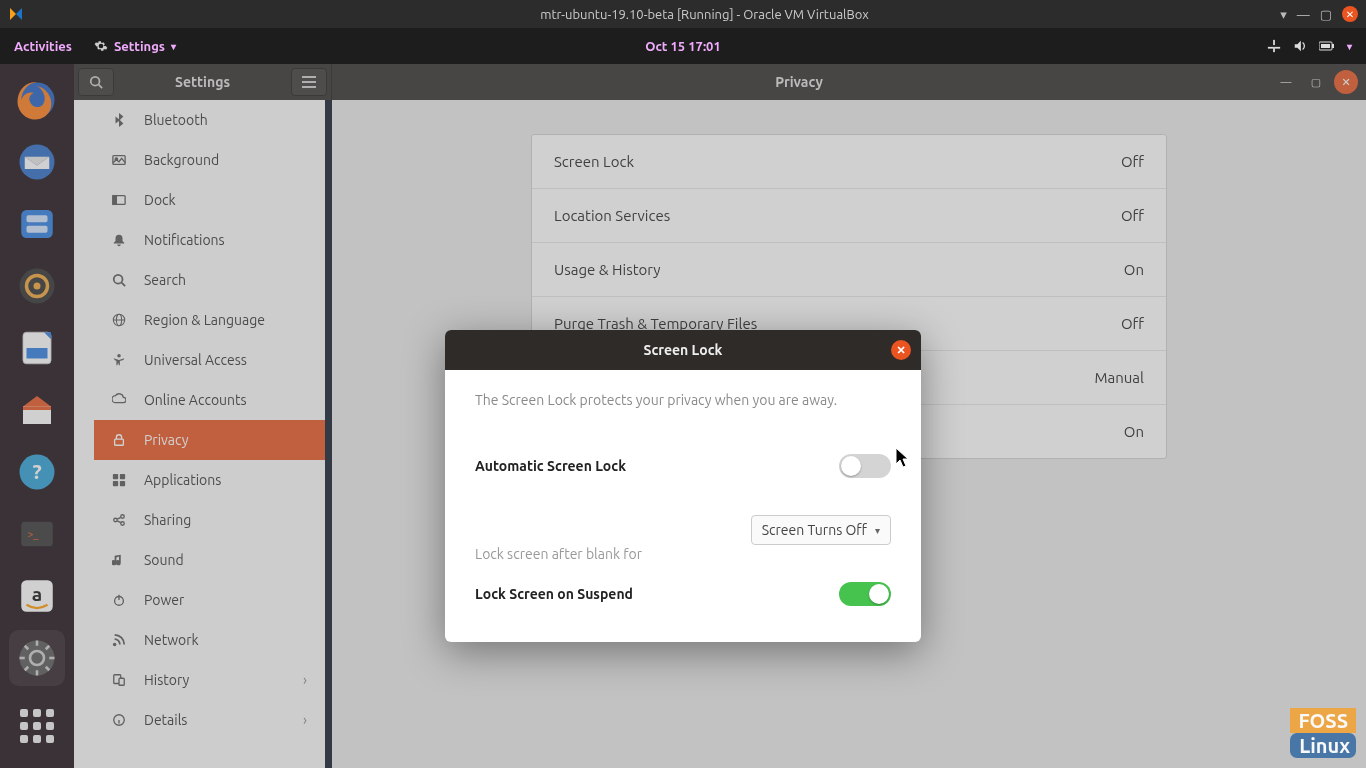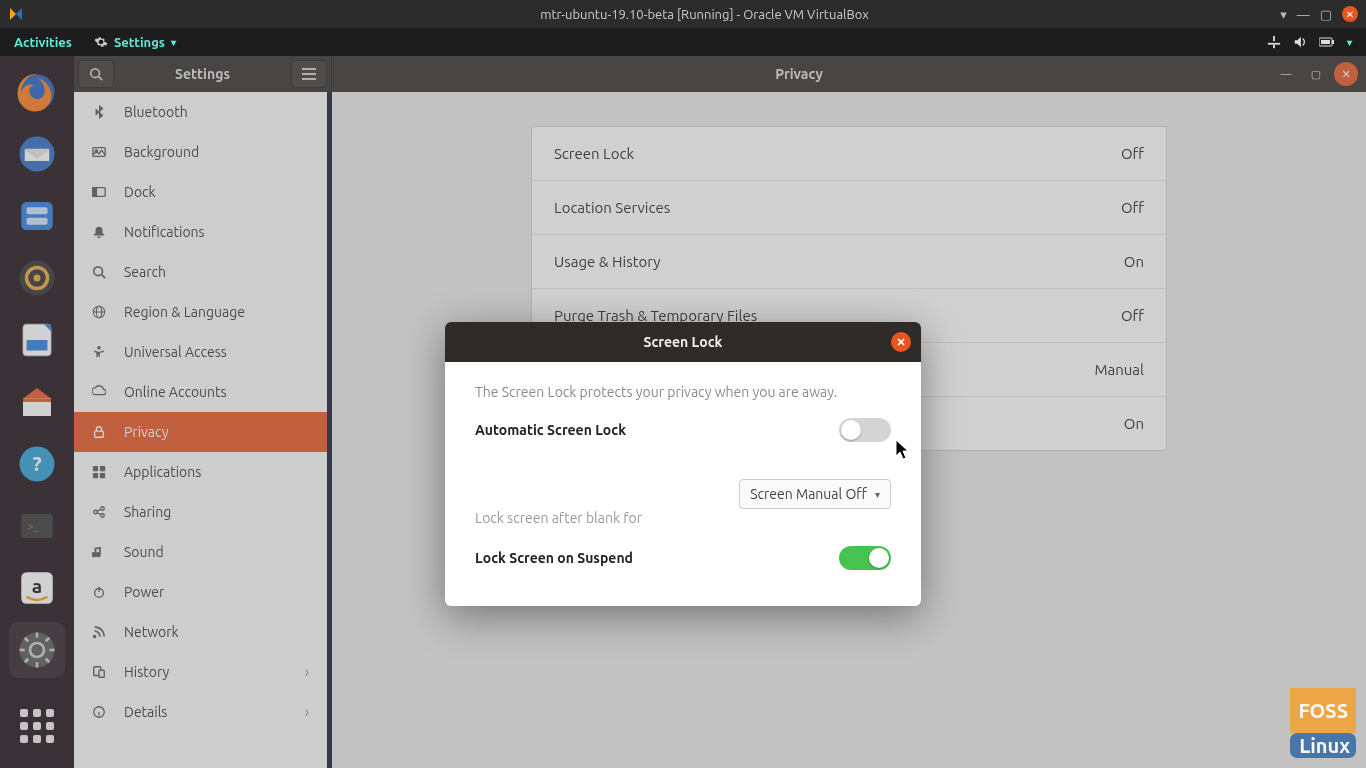--- a/index.html
+++ b/index.html
@@ -4,69 +4,69 @@
 <style>
 * { box-sizing: border-box; margin: 0; padding: 0; font-family: "Ubuntu", "Segoe UI", sans-serif; }
 html, body { width: 1366px; height: 768px; overflow: hidden; background: #111; }
 .vb-titlebar { height: 28px; background: #2c2c2c; color: #ccc; display: flex; align-items: center; font-size: 13px; position: relative; }
 .vb-titlebar .vb-icon { width: 20px; height: 20px; margin: 0 6px; display:flex;align-items:center;justify-content:center; }
 .vb-titlebar .vb-title { position:absolute; left:0; right:0; text-align:center; pointer-events:none;margin-left:43px; }
 .vb-titlebar .vb-controls { margin-left:auto; display:flex; align-items:center; gap:10px; padding-right:8px; z-index:2;}
 .vb-titlebar .vb-close { width:16px;height:16px;border-radius:50%;background:#e95420;display:flex;align-items:center;justify-content:center;color:#fff;font-size:10px;}
 .vb-titlebar .vb-ctrl { color:#bbb; font-size:13px; cursor:pointer;}
 .gnome { height: 740px; display:flex; flex-direction:column; background:#2c2c2c; position:relative;}
-.topbar { height:28px; background:#1d1d1d; color:#5eead4; display:flex; align-items:center; font-size:13px; font-weight:600;}
+.topbar { height:36px; background:#1d1d1d; color:#f0abfc; display:flex; align-items:center; font-size:13px; font-weight:600;}
 .topbar .activities { padding:0 14px; cursor:pointer;}
 .topbar .app-menu { display:flex;align-items:center;gap:6px;padding:0 8px;cursor:pointer;}
 .topbar .clock { position:absolute; left:0; right:0; text-align:center; pointer-events:none;}
 .topbar .sysarea { margin-left:auto; display:flex; align-items:center; gap:12px; padding-right:14px;}
 .desktop { flex:1; position:relative; background:#3a1b2e; }
 .dock { position:absolute; left:0; top:0; bottom:0; width:74px; background: rgba(20,10,15,.85); display:flex; flex-direction:column; align-items:center; padding-top:8px; gap:6px;}
 .dock .app { width:56px;height:56px;border-radius:10px; display:flex;align-items:center;justify-content:center; cursor:pointer;}
 .dock .app.active { background: rgba(255,255,255,.08);}
 .dock .grid-btn { margin-top:auto; margin-bottom:14px; width:56px;height:56px;display:grid;grid-template-columns:repeat(3,8px);grid-template-rows:repeat(3,8px);gap:5px;align-content:center;justify-content:center;cursor:pointer;}
 .dock .grid-btn span{background:#eee;border-radius:2px;}
 .settings-window { position:absolute; left:74px; top:0; right:0; bottom:0; background:#f5f5f5; display:flex; flex-direction:column;}
 .settings-header { height:36px; background:#2e2b29; color:#ddd; display:flex; align-items:center; position:relative;}
 .settings-header .left-hdr { width:258px; display:flex; align-items:center; height:100%; border-right:1px solid #1a1a1a;}
 .settings-header .search-btn, .settings-header .menu-btn { width:36px;height:28px;margin:0 4px;border:1px solid #1a1a1a;border-radius:4px;background:#3a3634;display:flex;align-items:center;justify-content:center;cursor:pointer;color:#ccc;}
 .settings-header .left-title { flex:1; text-align:center; font-weight:600; font-size:14px;}
 .settings-header .right-title { flex:1; text-align:center; font-weight:600; font-size:14px;}
 .settings-header .win-controls { display:flex;align-items:center;gap:6px;padding:0 8px;}
 .settings-header .win-btn { width:24px;height:24px;border-radius:50%;display:flex;align-items:center;justify-content:center;color:#ddd;font-size:11px;cursor:pointer;}
 .settings-header .win-close { background:#e95420;color:#fff;}
 .settings-body { flex:1; display:flex; overflow:hidden;}
-.sidebar { width:258px; background:#fafafa; border-right:5px solid #0f172a; overflow-y:auto; font-size:14px; color:#333;}
+.sidebar { width:258px; background:#fafafa; border-right:7px solid #0f172a; overflow-y:auto; font-size:14px; color:#333;padding-left:20px;}
 .sidebar .item { display:flex;align-items:center;gap:14px;padding:12px 18px;cursor:pointer;}
 .sidebar .item .ic { width:18px;text-align:center;color:#555;}
 .sidebar .item.selected { background:#e95420; color:#fff;}
 .sidebar .item.selected .ic{color:#fff;}
 .sidebar .item .chev { margin-left:auto;color:#888;}
 .content { flex:1; background:#eaeaea; position:relative; padding-top:34px; display:flex; justify-content:center; align-items:flex-start;}
 .panel { width:636px; background:#fff; border:1px solid #d0d0d0; border-radius:3px;}
 .panel .row { display:flex;align-items:center;justify-content:space-between;padding:18px 22px;border-bottom:1px solid #e5e5e5;cursor:pointer;font-size:15px;color:#222;}
 .panel .row:last-child{border-bottom:none;}
 .panel .row .val{color:#222;}
 .overlay-dim { position:absolute; inset:0; background:rgba(120,120,120,.35); }
 .dialog { position:absolute; left:50%; top:266px; transform:translateX(-50%); width:476px; background:#fff; border-radius:6px; box-shadow:0 10px 40px rgba(0,0,0,.4); overflow:hidden; z-index:10;}
 .dialog-header { height:40px; background:#2e2b29; color:#eee; display:flex; align-items:center; justify-content:center; font-weight:600; font-size:14px; position:relative;}
 .dialog-header .dlg-close { position:absolute; right:10px; top:10px; width:20px;height:20px;border-radius:50%;background:#e95420;color:#fff;display:flex;align-items:center;justify-content:center;font-size:11px;cursor:pointer;}
 .dialog-body { padding:22px 30px 26px; font-size:14px; color:#222;}
-.dialog-body .desc { color:#8a8a8a; margin-bottom:8px;}
+.dialog-body .desc { color:#8a8a8a; margin-bottom:36px;}
 .dialog-body .drow { display:flex; align-items:center; justify-content:space-between; padding:10px 0;}
 .dialog-body .drow.disabled .lbl{ color:#999;margin-top:48px;}
 .toggle { width:52px;height:24px;border-radius:12px;background:#d4d4d4;position:relative;cursor:pointer;}
 .toggle .knob{position:absolute;top:2px;left:2px;width:20px;height:20px;border-radius:50%;background:#fff;box-shadow:0 1px 2px rgba(0,0,0,.3);}
 .toggle.on{background:#46c24e;}
 .toggle.on .knob{left:auto;right:2px;}
 .combo{border:1px solid #ccc;border-radius:4px;padding:6px 10px;background:#fafafa;display:flex;align-items:center;gap:8px;cursor:pointer;color:#444;}
 .combo .caret{font-size:10px;color:#666;}
 .cursor { position:absolute; width:14px;height:20px; pointer-events:none; z-index:20;}
 .watermark { position:absolute; right:10px; bottom:10px; text-align:right; font-weight:700; font-size:20px; line-height:1.05; opacity:.9;}
-.watermark .foss{background:#f2a438;color:#fff;padding:12px 8px;}
+.watermark .foss{background:#f2a438;color:#fff;padding:2px 8px;}
 .watermark .linux{background:#3a6ea5;color:#fff;padding:2px 6px;border-radius:7px;}
 svg{display:block;}
 </style>
 </head>
 <body>
 
 <div class="vb-titlebar">
   <div class="vb-icon">
     <svg width="16" height="16" viewBox="0 0 16 16">
         <polygon points="2,2 8,8 2,14" fill="#f7a11b"></polygon>
@@ -88,20 +88,21 @@
     <div class="activities">Activities</div>
     <div class="app-menu">
       <span>
         <svg width="14" height="14" viewBox="0 0 24 24" fill="#ccc">
             <path d="M12 8a4 4 0 100 8 4 4 0 000-8zm9 4a7 7 0 01-.1 1.2l2 1.6-2 3.4-2.4-.8a7 7 0 01-2 .1l-.4 2.5h-4l-.4-2.5a7 7 0 01-2-.1l-2.4.8-2-3.4 2-1.6A7 7 0 013 12a7 7 0 01.1-1.2l-2-1.6 2-3.4 2.4.8a7 7 0 012-.1L7.9 4h4l.4 2.5a7 7 0 012 .1l2.4-.8 2 3.4-2 1.6c.06.4.1.8.1 1.2z"></path>
           </svg>
       </span>
       <span>Settings</span>
       <span style="font-size:10px">▾</span>
     </div>
+    <div class="clock">Oct 15  17:01</div>
     <div class="sysarea">
       <span>
           <svg width="14" height="14" viewBox="0 0 16 16" fill="#ddd">
             <rect x="7" y="1" width="2" height="6"></rect>
             <rect x="1" y="9" width="6" height="2"></rect>
             <rect x="9" y="9" width="6" height="2"></rect>
             <rect x="7" y="9" width="2" height="6"></rect>
           </svg>
         </span>
       <span>
@@ -436,21 +437,21 @@
         <div class="drow">
           <div class="lbl" style="font-weight:600">Automatic Screen Lock</div>
           <div class="toggle" id="toggle-auto">
               <div class="knob"></div>
             </div>
         </div>
 
         <div class="drow disabled">
           <div class="lbl">Lock screen after blank for</div>
           <div class="combo">
-            <span>Screen Manual Off</span>
+            <span>Screen Turns Off</span>
             <span class="caret">▾</span>
           </div>
         </div>
 
         <div class="drow">
           <div class="lbl" style="font-weight:600">Lock Screen on Suspend</div>
           <div class="toggle on" id="toggle-suspend">
               <div class="knob"></div>
             </div>
         </div>

